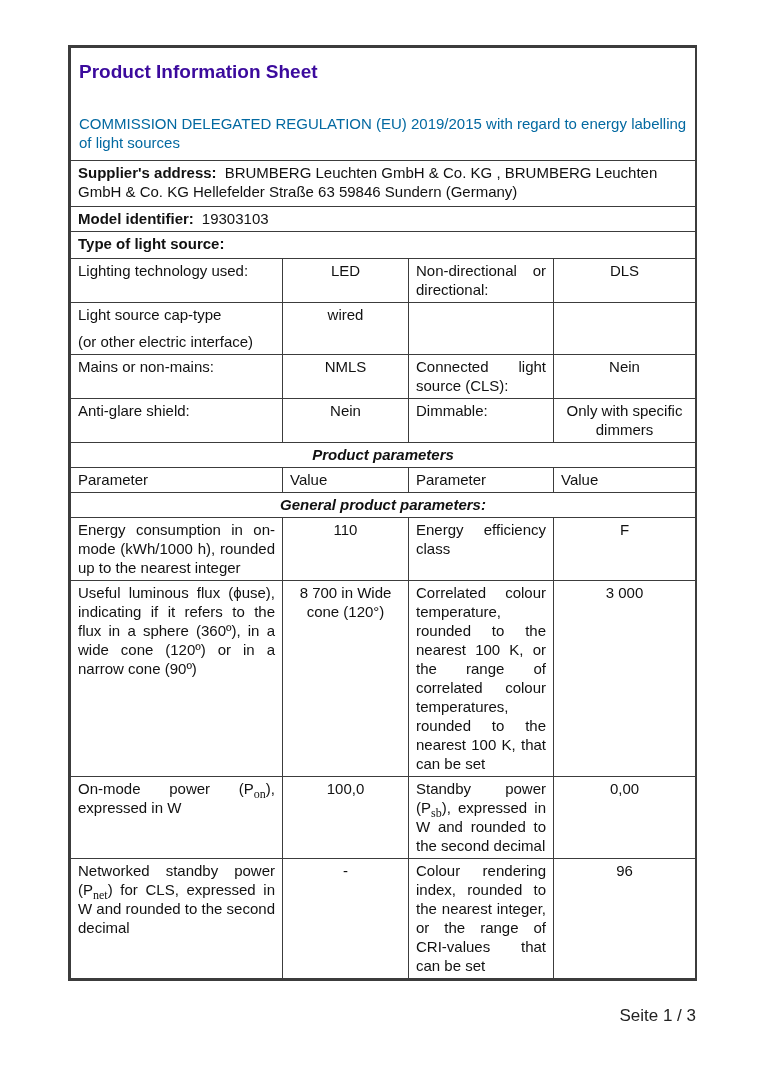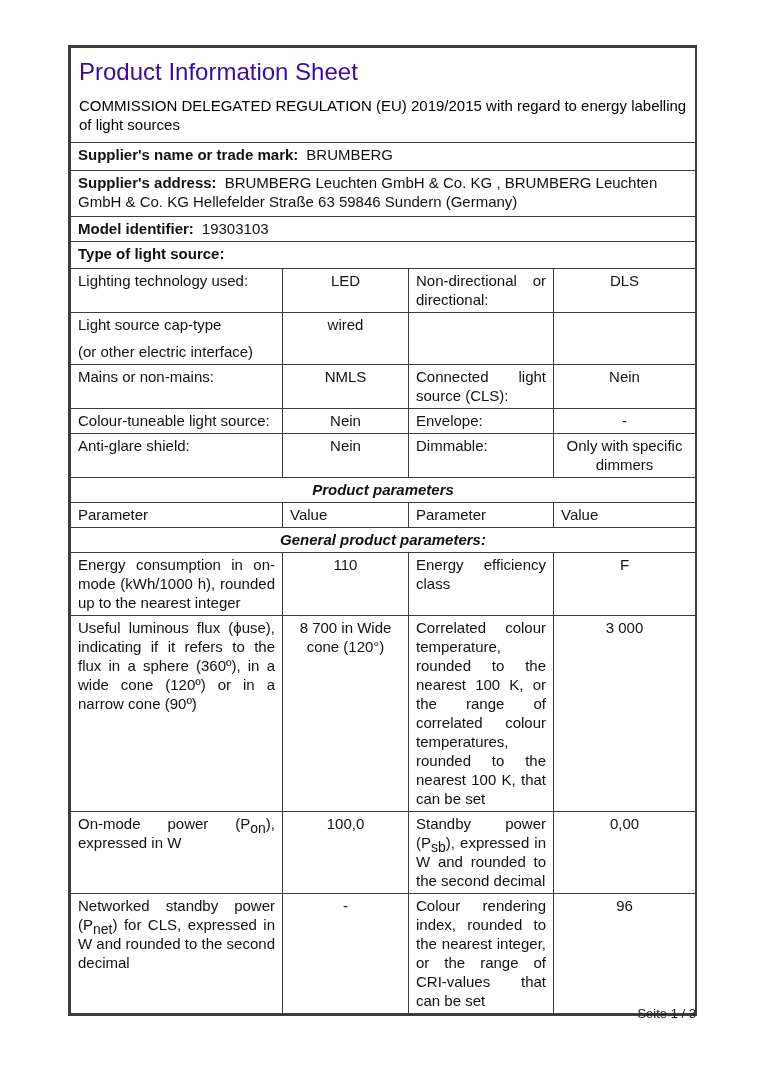--- a/index.html
+++ b/index.html
@@ -20,43 +20,43 @@
   table { border-collapse:collapse; table-layout:fixed; width:100%; }
   td {
     border:1.4px solid #3c3c3c;
     vertical-align:top;
     padding:2px 7px 3px 7px;
     font-size:15px; line-height:19px;
   }
   col.c1{width:212px;} col.c2{width:126px;} col.c3{width:145px;} col.c4{width:142px;}
 
   .title-cell { padding:6px 8px 8px 8px; }
-  h1 { font-size:24px; line-height:36px; font-weight:normal; letter-spacing:0; color:#3b0a9d; margin-bottom:6px; }
-  .subtitle { font-size:15px; line-height:19px; color:#000000; }
+  h1 { font-size:19px; line-height:36px; font-weight:bold; letter-spacing:0; color:#3b0a9d; margin-bottom:24px; }
+  .subtitle { font-size:15px; line-height:19px; color:#0369a1; }
 
   .b { font-weight:bold; }
   .label-val .val-inline { margin-left:8px; }
 
   .lbl { text-align:left;margin-top:35px; }
   .just { text-align:justify; }
   .val { text-align:center; }
   .sec { text-align:center; font-weight:bold;font-style:italic; }
 
   .cap-gap { margin-top:8px; }
 
   tr.rh28{height:28px} tr.rh46{height:46px} tr.rh29{height:23px} tr.rh27{height:27px}
   tr.rh42{height:42px} tr.rh45{height:45px} tr.rh41{height:41px} tr.rh21{height:21px}
   tr.rh22{height:22px} tr.rh59{height:59px} tr.rh188{height:188px} tr.rh77{height:77px}
   tr.rh115{height:115px} tr.rh92{height:92px}
 
-  sub { font-size:14px; line-height:0; }
+  sub { font-size:12px; line-height:0;font-family:Liberation Serif, serif; }
 
   .footer {
     position:absolute; right:68px; top:1006px;
-    font-size:13px; color:#222;
+    font-size:17px; color:#222;
   }
 </style>
 </head>
 <body>
 
 <div class="page">
   <div class="sheet">
     <table>
       <colgroup>
           <col class="c1">
@@ -66,25 +66,20 @@
         </colgroup>
       <tbody>
 
         <tr class="rh92">
           <td colspan="4" class="title-cell">
             <h1 style="color: rgb(59, 10, 157);">Product Information Sheet</h1>
             <div class="subtitle">COMMISSION DELEGATED REGULATION (EU) 2019/2015 with regard to energy labelling of light sources</div>
           </td>
         </tr>
 
-        <tr class="rh28">
-          <td colspan="4" class="label-val">
-            <span class="b">Supplier's name or trade mark:</span><span class="val-inline">BRUMBERG</span>
-          </td>
-        </tr>
 
         <tr class="rh46">
           <td colspan="4" class="label-val">
             <span class="b">Supplier's address:</span><span class="val-inline">BRUMBERG Leuchten GmbH &amp; Co. KG , BRUMBERG Leuchten GmbH &amp; Co. KG Hellefelder Straße 63 59846 Sundern (Germany)</span>
           </td>
         </tr>
 
         <tr class="rh29">
           <td colspan="4" class="label-val">
             <span class="b">Model identifier:</span><span class="val-inline">19303103</span>
@@ -114,26 +109,20 @@
           <td class="val"></td>
         </tr>
 
         <tr class="rh41">
           <td class="lbl">Mains or non-mains:</td>
           <td class="val">NMLS</td>
           <td class="lbl just">Connected light source (CLS):</td>
           <td class="val">Nein</td>
         </tr>
 
-        <tr class="rh21">
-          <td class="lbl">Colour-tuneable light source:</td>
-          <td class="val">Nein</td>
-          <td class="lbl">Envelope:</td>
-          <td class="val">-</td>
-        </tr>
 
 
         <tr class="rh41">
           <td class="lbl">Anti-glare shield:</td>
           <td class="val">Nein</td>
           <td class="lbl">Dimmable:</td>
           <td class="val">Only with specific dimmers</td>
         </tr>
 
         <tr class="rh22">

